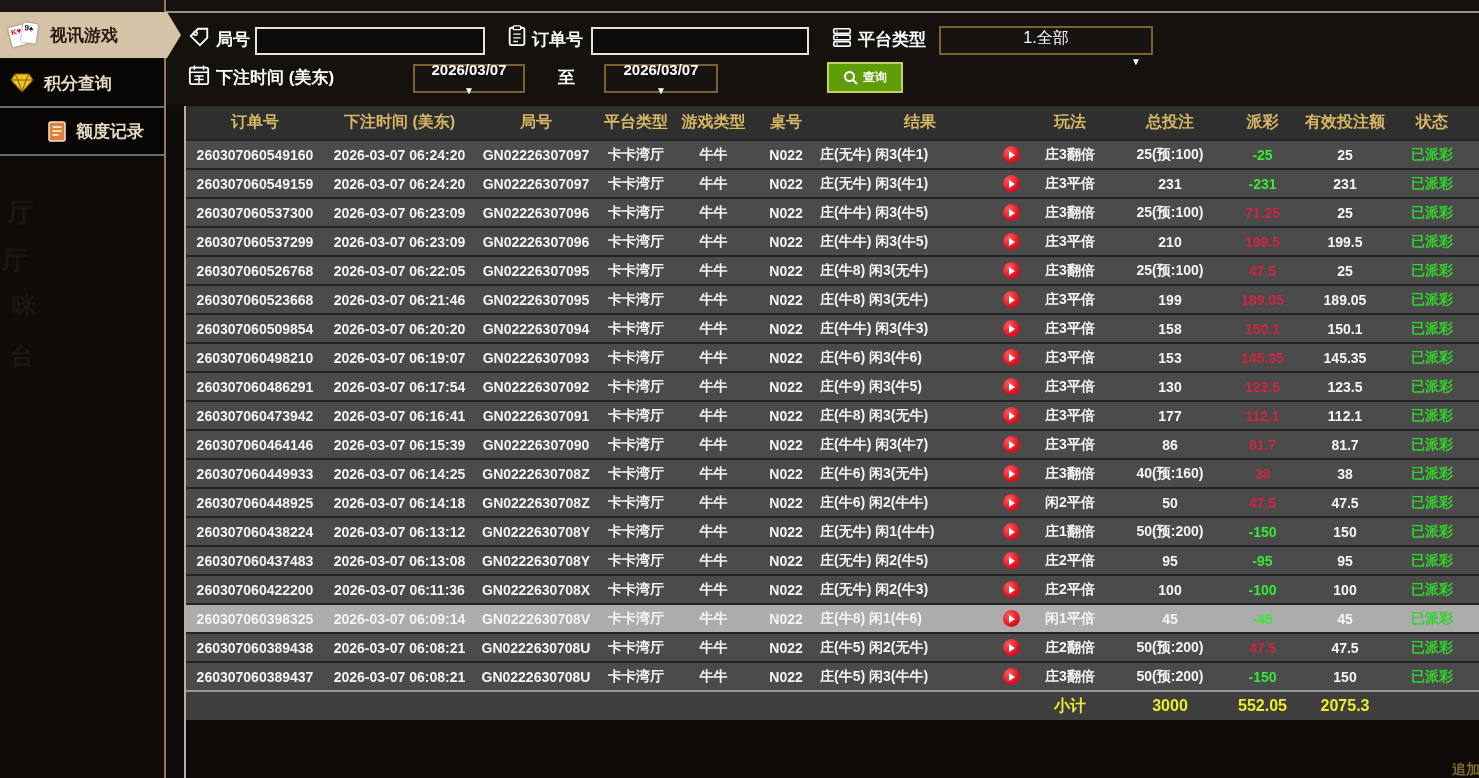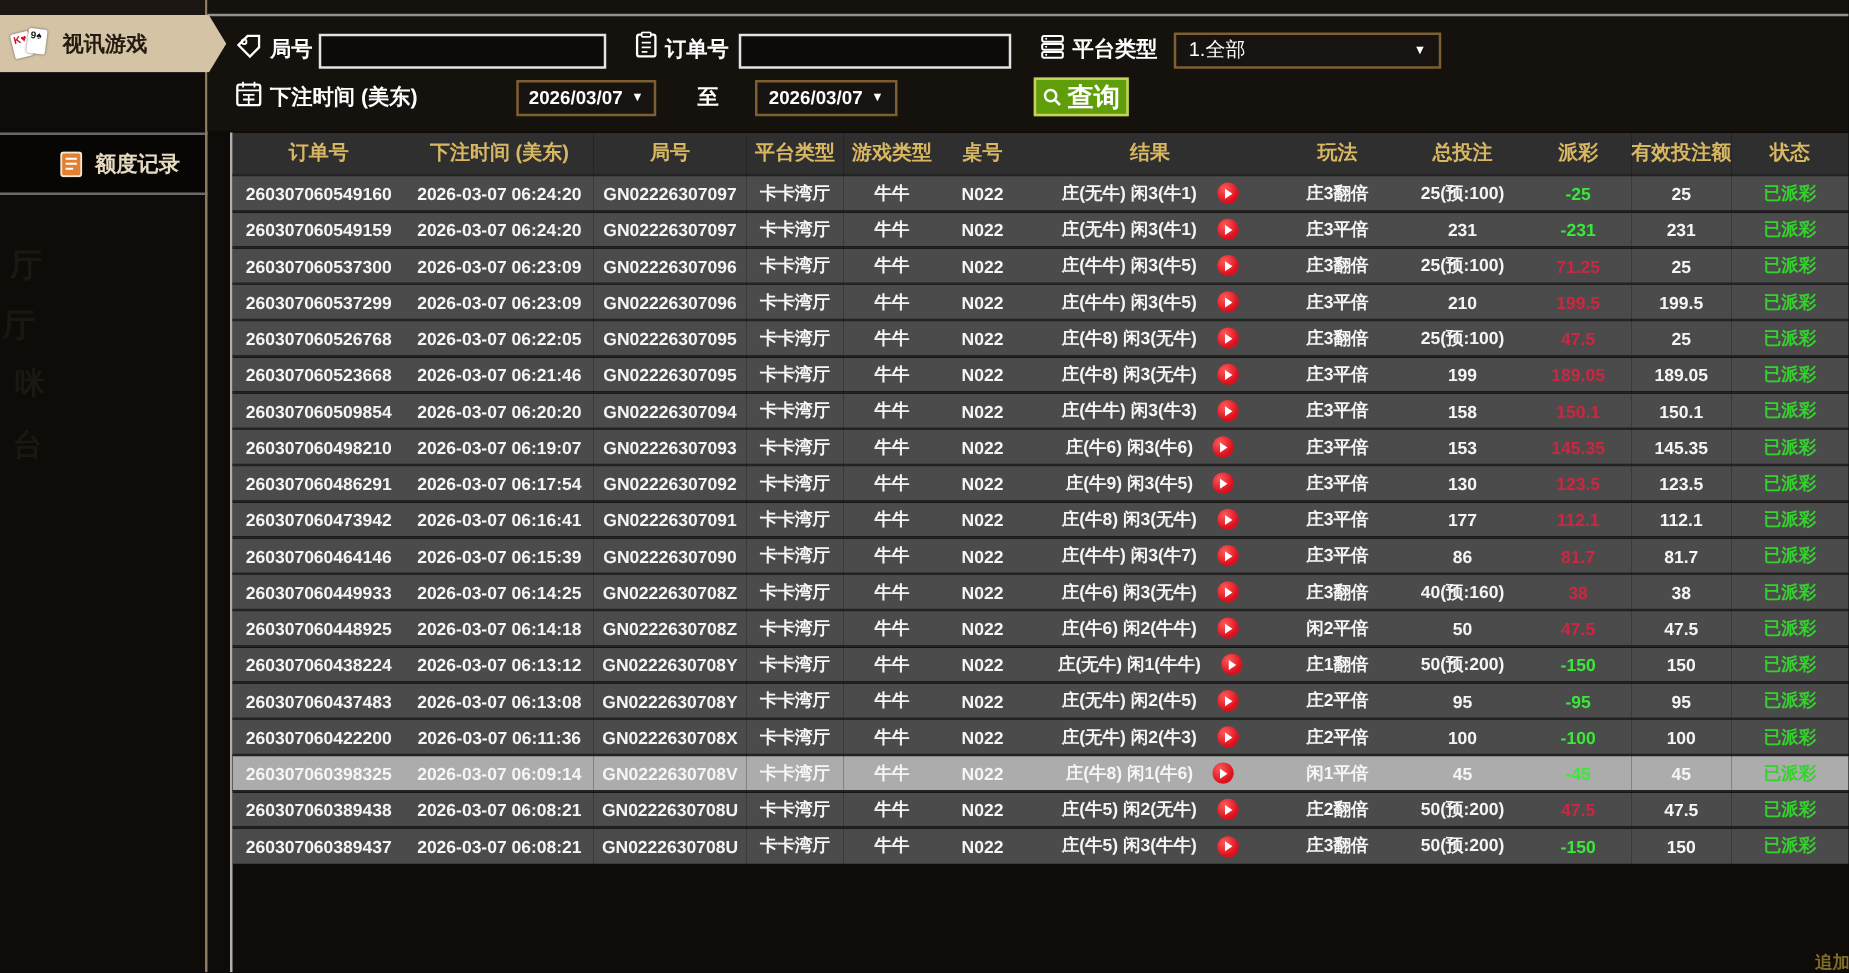--- a/index.html
+++ b/index.html
@@ -35,39 +35,39 @@
 
   
   #form-area { position:absolute; left:166px; top:0; width:1313px; height:105px; background:#15110d; }
   #top-line { position:absolute; left:0; top:11px; width:1313px; height:2px; background:rgba(190,190,190,.75); }
   .f-label { position:absolute; color:#fff; font-size:17px; font-weight:bold; white-space:nowrap; }
   .f-icon { position:absolute; width:22px; height:22px; }
   .f-input { position:absolute; height:28px; background:#0d0b09; border:2px solid #e3e3e3;
              color:#fff; font-size:15px; padding:0 6px; outline:none; }
   .pickbox { position:absolute; height:29px; background:#161310; border:2px solid #7d5f31;
              color:#fff; font-size:15px; font-weight:bold; display:flex; align-items:center;
-             justify-content:center; gap:7px; cursor:pointer; }
+             justify-content:center; gap:7px; cursor:pointer;flex-direction:column; }
   .pickbox .caret { font-size:10px; }
   #platform-select { justify-content:flex-start; padding:0 10px; font-weight:normal; font-size:16px; }
   #platform-select .caret { margin-left:auto; }
   #query-btn { position:absolute; left:661px; top:62px; width:76px; height:31px;
-               background:var(--query-green); border:2px solid #c9cf5e; color:#fff; font-size:21px;
+               background:var(--query-green); border:2px solid #c9cf5e; color:#fff; font-size:12px;
                font-weight:bold; display:flex; align-items:center; justify-content:center; gap:4px; cursor:pointer; }
 
   
   #table-wrap { position:absolute; left:184px; top:106px; width:1295px; height:672px;
                 border-left:2px solid #b0b0b0; }
   table { border-collapse:collapse; table-layout:fixed; width:1293px; }
   thead th { height:34px; background:#2f2f2f; color:var(--header-gold); font-size:16px;
              font-weight:bold; text-align:center; white-space:nowrap; overflow:hidden; }
   tbody td { height:29px; background:#4b4b4b; color:#f5f5f5; font-size:14px; font-weight:bold;
              text-align:center; border-top:2px solid #232323; white-space:nowrap; overflow:hidden; }
   tr[data-interactable="true"] { cursor:pointer; }
   tr.hl td { background:#acacac; }
-  td.result-cell .rc { display:flex; align-items:center; justify-content:center; gap:16px; }
+  td.result-cell .rc { display:flex; align-items:center; justify-content:space-between; gap:16px; }
   .play { display:inline-block; width:17px; height:17px; border-radius:50%;
           background:radial-gradient(circle at 35% 30%, #ff5a5a, #dc0f1d 65%); position:relative; flex:0 0 17px; cursor:pointer; }
   .play::after { content:""; position:absolute; left:6px; top:4.5px; border-left:6px solid #fff;
                  border-top:4px solid transparent; border-bottom:4px solid transparent; }
   td.pos { color:var(--win-red);margin-top:43px; }
   td.neg { color:var(--loss-green); }
   td.status { color:var(--status-green); }
   tr.sumrow td { background:#3e3e3e; border-top:2px solid #969696; color:var(--summary-yellow);
                  font-size:16px; font-weight:bold; }
   tr.sumrow td.blank { background:#3e3e3e; }
@@ -94,20 +94,27 @@
     <div id="sidebar-topstrip" data-interactable="false"></div>
 
     <div class="side-item active" style="top:12px; height:46px;" data-interactable="true">
       <span class="cards-icon" data-interactable="false">
         <span class="cardA" data-interactable="false">K♥</span>
         <span class="cardB" data-interactable="false">9♠</span>
       </span>
       <span data-interactable="false">视讯游戏</span>
     </div>
 
+    <div class="side-item" style="top:60px; height:46px;" data-interactable="true">
+      <svg class="diamond-icon" viewBox="0 0 24 20" data-interactable="false">
+        <polygon points="5,1 19,1 23,7 12,19 1,7" fill="#f2c21d" stroke="#8a6a00" stroke-width="1"></polygon>
+        <path d="M1,7 L23,7 M5,1 L8,7 L12,19 M19,1 L16,7 L12,19" stroke="#7a5c00" stroke-width="1" fill="none"></path>
+      </svg>
+      <span data-interactable="false">积分查询</span>
+    </div>
     <div class="side-div" style="top:106px;" data-interactable="false"></div>
 
     <div class="side-item" style="top:108px; height:46px;padding-left:48px;" data-interactable="true">
       <svg class="doc-icon" viewBox="0 0 18 21" data-interactable="false">
         <rect x="1" y="1" width="16" height="19" rx="2" fill="#e08030" stroke="#f3e6d4" stroke-width="1.5"></rect>
         <path d="M4.5,6 h9 M4.5,10 h9 M4.5,14 h6" stroke="#fff" stroke-width="1.6"></path>
       </svg>
       <span data-interactable="false">额度记录</span>
     </div>
     <div class="side-div" style="top:154px;" data-interactable="false"></div>
@@ -560,16 +567,24 @@
       </span>
     </td>
     <td data-interactable="false">庄3翻倍</td>
     <td data-interactable="false">50(预:200)</td>
     <td data-interactable="false" class="neg">-150</td>
     <td data-interactable="false">150</td>
     <td class="status" data-interactable="false">已派彩</td>
   </tr>
         </tbody>
       <tbody>
+        <tr class="sumrow" data-interactable="false">
+          <td colspan="7" class="blank" data-interactable="false"></td>
+          <td data-interactable="false">小计</td>
+          <td data-interactable="false">3000</td>
+          <td data-interactable="false">552.05</td>
+          <td data-interactable="false">2075.3</td>
+          <td class="blank" data-interactable="false"></td>
+        </tr>
       </tbody>
     </table>
   </div>
 </div>
 
 </body></html>

